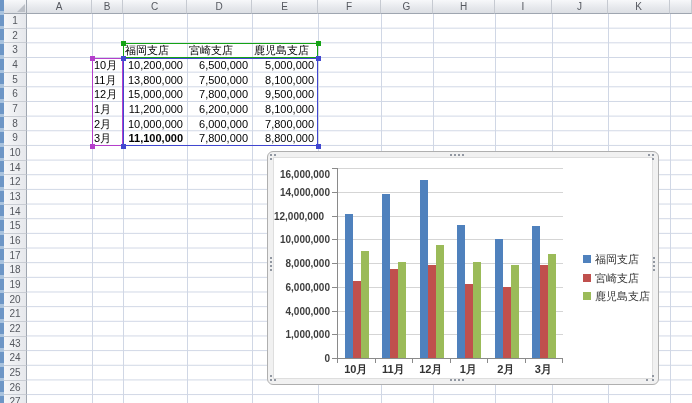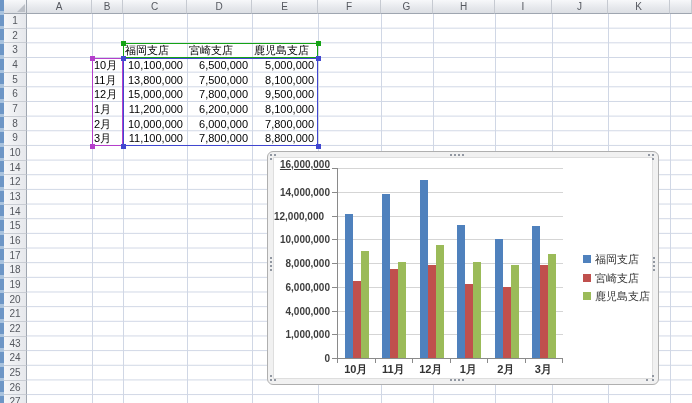--- a/index.html
+++ b/index.html
@@ -126,36 +126,36 @@
   <div id="cells">
       <div class="cell-text" style="left: 125px; top: 43.334px;">福岡支店</div>
       <div class="cell-text" style="left: 189px; top: 43.334px;">宮崎支店</div>
       <div class="cell-text" style="left: 254px; top: 43.334px;">鹿児島支店</div>
       <div class="cell-text" style="left: 94px; top: 58.001px;">10月</div>
       <div class="cell-text" style="left: 94px; top: 72.668px;">11月</div>
       <div class="cell-text" style="left: 94px; top: 87.335px;">12月</div>
       <div class="cell-text" style="left: 94px; top: 102.002px;">1月</div>
       <div class="cell-text" style="left: 94px; top: 116.669px;">2月</div>
       <div class="cell-text" style="left: 94px; top: 131.336px;">3月</div>
-      <div class="cell-text num" style="left: 124px; top: 58.001px; width: 59px;">10,100,000</div>
+      <div class="cell-text num" style="left: 124px; top: 58.001px; width: 59px;">10,200,000</div>
       <div class="cell-text num" style="left: 188px; top: 58.001px; width: 60px;">6,500,000</div>
       <div class="cell-text num" style="left: 253px; top: 58.001px; width: 61px;">5,000,000</div>
       <div class="cell-text num" style="left: 124px; top: 72.668px; width: 59px;">13,800,000</div>
       <div class="cell-text num" style="left: 188px; top: 72.668px; width: 60px;">7,500,000</div>
       <div class="cell-text num" style="left: 253px; top: 72.668px; width: 61px;">8,100,000</div>
       <div class="cell-text num" style="left: 124px; top: 87.335px; width: 59px;">15,000,000</div>
       <div class="cell-text num" style="left: 188px; top: 87.335px; width: 60px;">7,800,000</div>
       <div class="cell-text num" style="left: 253px; top: 87.335px; width: 61px;">9,500,000</div>
       <div class="cell-text num" style="left: 124px; top: 102.002px; width: 59px;">11,200,000</div>
       <div class="cell-text num" style="left: 188px; top: 102.002px; width: 60px;">6,200,000</div>
       <div class="cell-text num" style="left: 253px; top: 102.002px; width: 61px;">8,100,000</div>
       <div class="cell-text num" style="left: 124px; top: 116.669px; width: 59px;">10,000,000</div>
       <div class="cell-text num" style="left: 188px; top: 116.669px; width: 60px;">6,000,000</div>
       <div class="cell-text num" style="left: 253px; top: 116.669px; width: 61px;">7,800,000</div>
-      <div class="cell-text num" style="left: 124px; top: 131.336px; width: 59px;">11,100,000</div>
+      <div class="cell-text num" style="left: 124px; top: 131.336px; width: 59px; font-weight: bold;">11,100,000</div>
       <div class="cell-text num" style="left: 188px; top: 131.336px; width: 60px;">7,800,000</div>
       <div class="cell-text num" style="left: 253px; top: 131.336px; width: 61px;">8,800,000</div>
     </div>
   <div id="selections">
       <div class="sel" style="left: 123px; top: 43.334px; width: 195px; height: 14.667px; border-color: rgb(21, 163, 21);"></div>
       <div class="sel-handle" style="left: 121px; top: 41.334px; background: rgb(21, 163, 21);"></div>
       <div class="sel-handle" style="left: 316px; top: 41.334px; background: rgb(21, 163, 21);"></div>
       <div class="sel-handle" style="left: 121px; top: 56.001px; background: rgb(21, 163, 21);"></div>
       <div class="sel-handle" style="left: 316px; top: 56.001px; background: rgb(21, 163, 21);"></div>
       <div class="sel" style="left: 92px; top: 58.001px; width: 31px; height: 88.002px; border-color: rgb(180, 63, 203);"></div>
@@ -208,21 +208,21 @@
       <div class="ylab" style="top: 129.75px;">6,000,000</div>
       <div class="ytick" style="left: 64px; top: 111px;"></div>
       <div class="ylab" style="top: 106px;">8,000,000</div>
       <div class="ytick" style="left: 64px; top: 87.25px;"></div>
       <div class="ylab" style="top: 82.25px;">10,000,000</div>
       <div class="ytick" style="left: 64px; top: 63.5px;"></div>
       <div class="ylab" style="top: 58.5px; text-align: center;">12,000,000</div>
       <div class="ytick" style="left: 64px; top: 39.75px;"></div>
       <div class="ylab" style="top: 34.75px;">14,000,000</div>
       <div class="ytick" style="left: 64px; top: 16px;"></div>
-      <div class="ylab" style="top: 7px; text-decoration: underline;">16,000,000</div>
+      <div class="ylab" style="top: 17px;">16,000,000</div>
       <div class="xtick" style="left: 69px; top: 207px;"></div>
       <div class="xtick" style="left: 106.5px; top: 207px;"></div>
       <div class="xtick" style="left: 144px; top: 207px;"></div>
       <div class="xtick" style="left: 181.5px; top: 207px;"></div>
       <div class="xtick" style="left: 219px; top: 207px;"></div>
       <div class="xtick" style="left: 256.5px; top: 207px;"></div>
       <div class="xtick" style="left: 294px; top: 207px;"></div>
       <div class="xlab" style="left: 69px; top: 210px; width: 37.5px;">10月</div>
       <div class="xlab" style="left: 106.5px; top: 210px; width: 37.5px;">11月</div>
       <div class="xlab" style="left: 144px; top: 210px; width: 37.5px;">12月</div>

